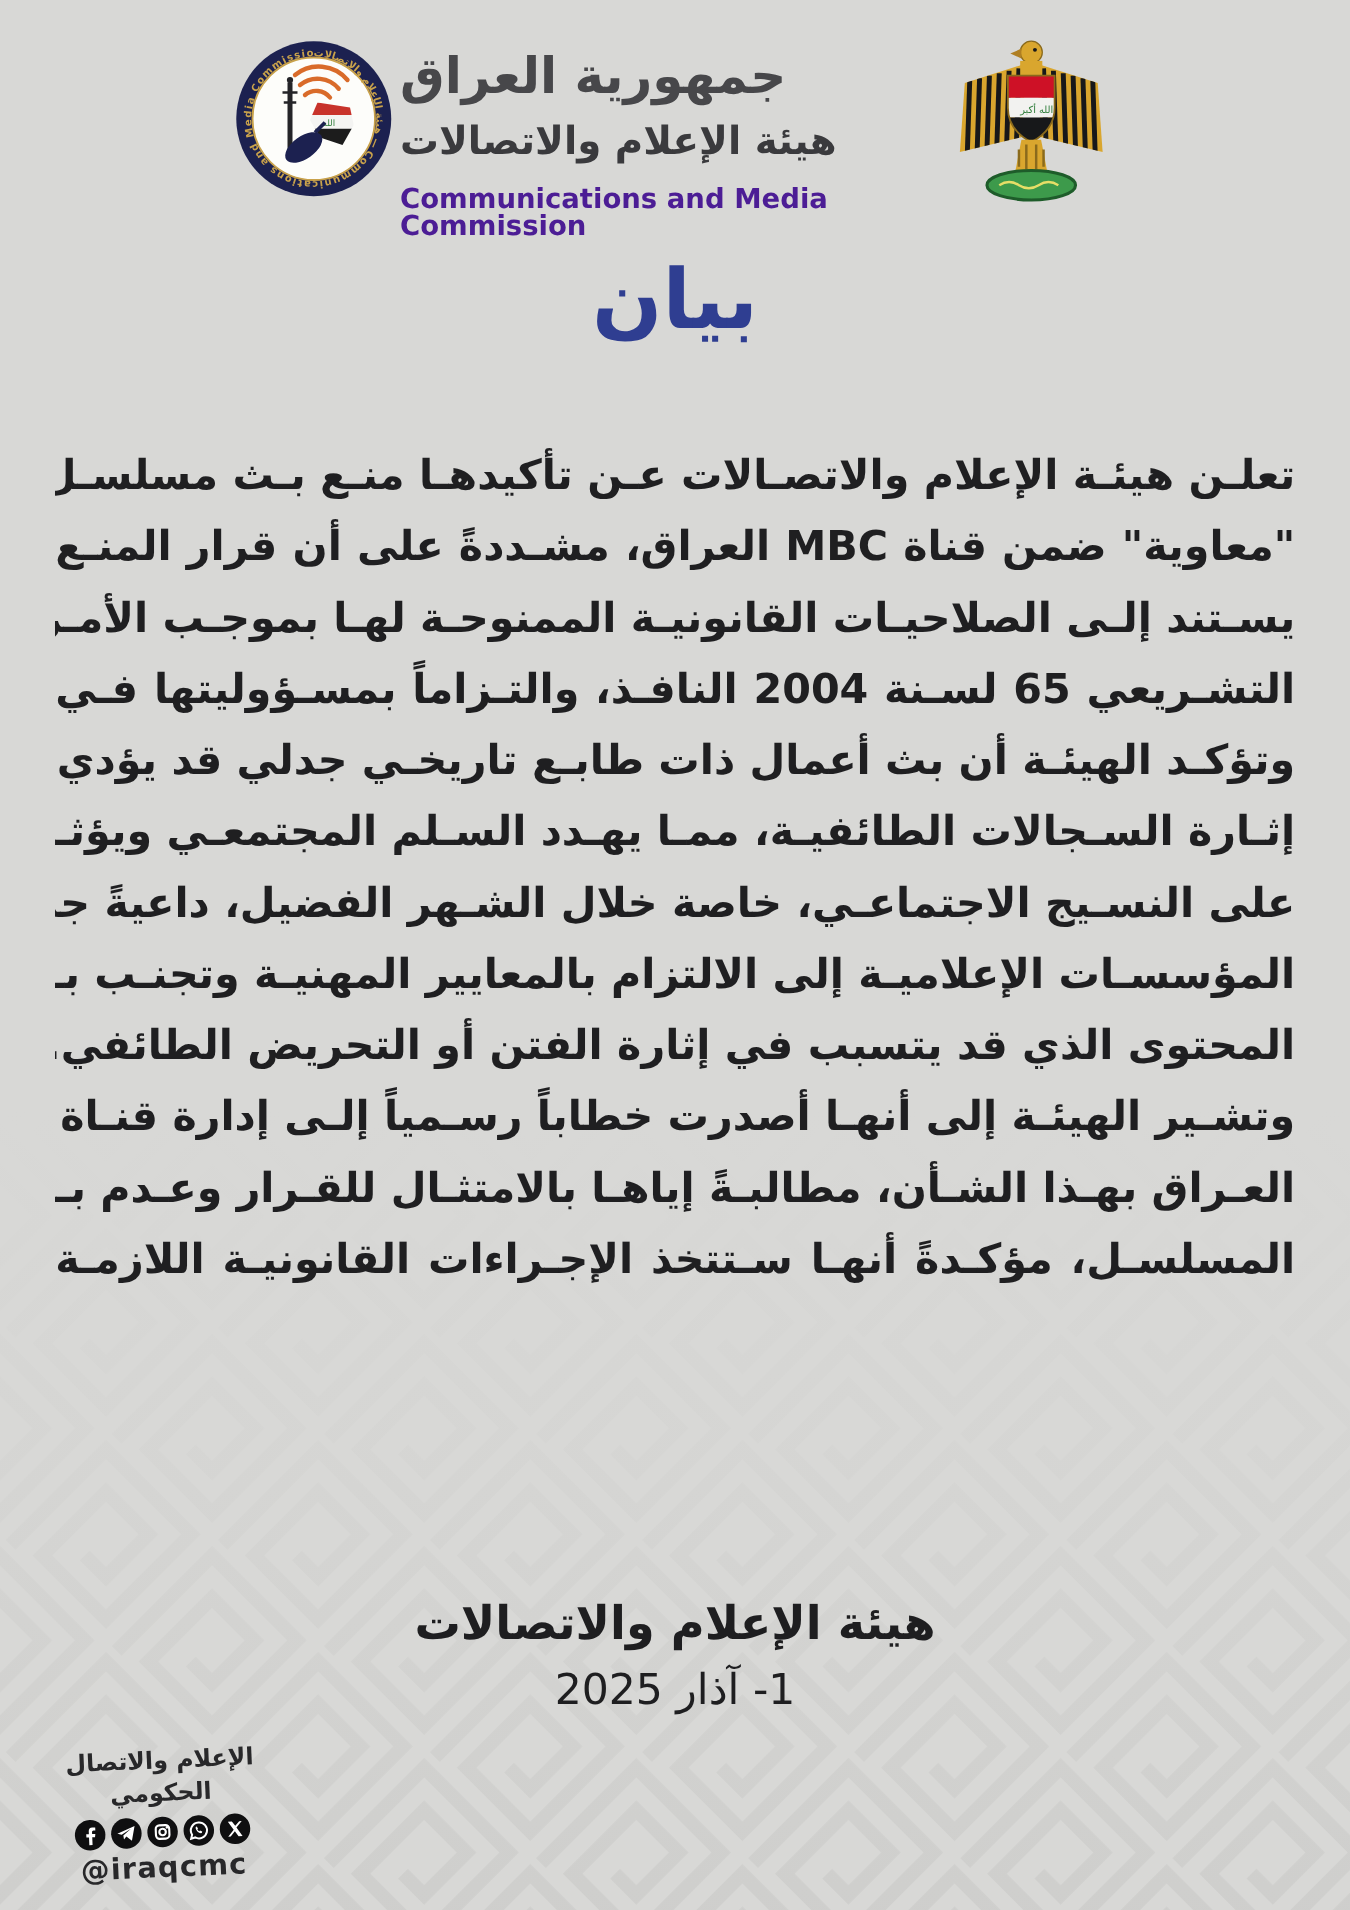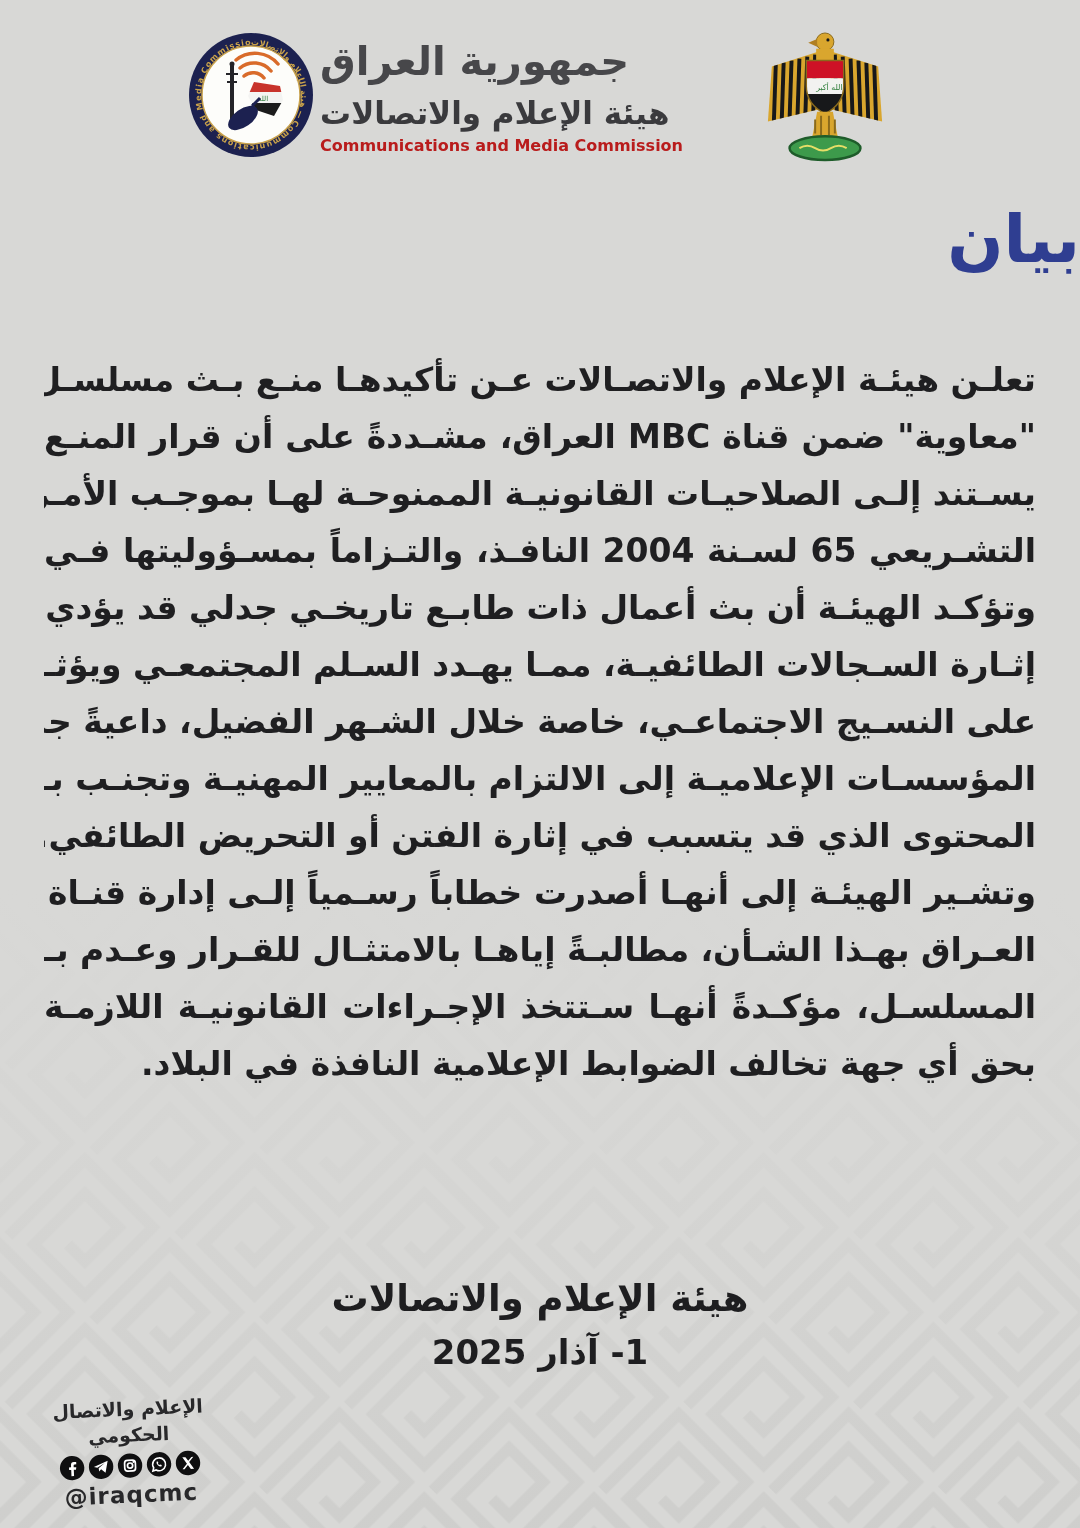--- a/index.html
+++ b/index.html
@@ -10,33 +10,33 @@
     font-family:"DejaVu Sans", sans-serif; color:#202022;
   }
   
   .header { position:absolute; top:26px; left:0; right:0; height:145px; }
   .logo-left { position:absolute; left:186px; top:4px; width:130px; height:130px; }
   .emblem    { position:absolute; right:192px; top:-2px; width:126px; height:142px; }
   .center-id { position:absolute; left:320px; right:320px; top:6px; text-align:left; }
   .calligraphy { font-size:40px; font-weight:bold; color:#47474a; line-height:58px;
                  direction:rtl; letter-spacing:-1px; }
   .org-ar    { font-size:31px; font-weight:bold; color:#3a3a3d; line-height:40px; direction:rtl; margin-top:3px; }
-  .org-en    { font-size:16px; font-weight:bold; color:#b91c1c; line-height:22px; margin-top:2px; }
-  
-  .title { position:absolute; top:194px; left:0; width:100%; text-align:right;
+  .org-en    { font-size:22px; font-weight:bold; color:#4c1d95; line-height:22px; margin-top:16px; }
+  
+  .title { position:absolute; top:194px; left:0; width:100%; text-align:center;
            font-size:66px; font-weight:bold; color:#2f3e91; line-height:92px; }
   
   .body { position:absolute; top:351px; left:44px; right:44px; direction:rtl; overflow:hidden; }
   .line { font-size:33px; font-weight:bold; color:#1f1f21; line-height:57px;
           white-space:nowrap; text-align:justify; text-align-last:justify; }
   .line.plast { text-align:right; text-align-last:right; }
   
   .sig { position:absolute; top:1270px; left:0; width:100%; text-align:center; direction:rtl; }
   .sig-org  { font-size:37px; font-weight:bold; line-height:58px; color:#1e1e20; }
-  .sig-date { font-size:34px; font-weight:bold; line-height:48px; color:#1e1e20; }
+  .sig-date { font-size:34px; font-weight:normal; line-height:48px; color:#1e1e20; }
   
   .social { position:absolute; left:30px; bottom:16px; width:204px; text-align:center;
             transform:rotate(-2.5deg); transform-origin:left bottom; }
   .social-label { font-size:19px; font-weight:bold; color:#28282a; direction:rtl; line-height:26px; }
   .icons { display:flex; justify-content:center; gap:3px; margin:5px 0 3px; }
   .icon  { width:26px; height:26px; display:block; }
   .social-handle { font-size:23px; font-weight:bold; color:#28282a; letter-spacing:1px; }
   
   .pattern { position:absolute; left:0; bottom:0; width:1080px; height:640px; pointer-events:none; }
 </style>
@@ -167,21 +167,20 @@
     <div class="line">يسـتند إلـى الصلاحيـات القانونيـة الممنوحـة لهـا بموجـب الأمـر</div>
     <div class="line">التشـريعي 65 لسـنة 2004 النافـذ، والتـزاماً بمسـؤوليتها فـي</div>
     <div class="line">وتؤكـد الهيئـة أن بث أعمال ذات طابـع تاريخـي جدلي قد يؤدي إلى</div>
     <div class="line">إثـارة السـجالات الطائفيـة، ممـا يهـدد السـلم المجتمعـي ويؤثـر</div>
     <div class="line">على النسـيج الاجتماعـي، خاصة خلال الشـهر الفضيل، داعيةً جميـع</div>
     <div class="line">المؤسسـات الإعلاميـة إلى الالتزام بالمعايير المهنيـة وتجنـب بـث</div>
     <div class="line plast">المحتوى الذي قد يتسبب في إثارة الفتن أو التحريض الطائفي.</div>
     <div class="line">وتشـير الهيئـة إلى أنهـا أصدرت خطاباً رسـمياً إلـى إدارة قنـاة MBC</div>
     <div class="line">العـراق بهـذا الشـأن، مطالبـةً إياهـا بالامتثـال للقـرار وعـدم بـث</div>
     <div class="line">المسلسـل، مؤكـدةً أنهـا سـتتخذ الإجـراءات القانونيـة اللازمـة</div>
-    <div class="line plast">بحق أي جهة تخالف الضوابط الإعلامية النافذة في البلاد.</div>
   </main>
 
   <div class="sig">
     <div class="sig-org">هيئة الإعلام والاتصالات</div>
     <div class="sig-date">1- آذار 2025</div>
   </div>
 
   <div class="social">
     <div class="social-label">الإعلام والاتصال الحكومي</div>
     <div class="icons">

